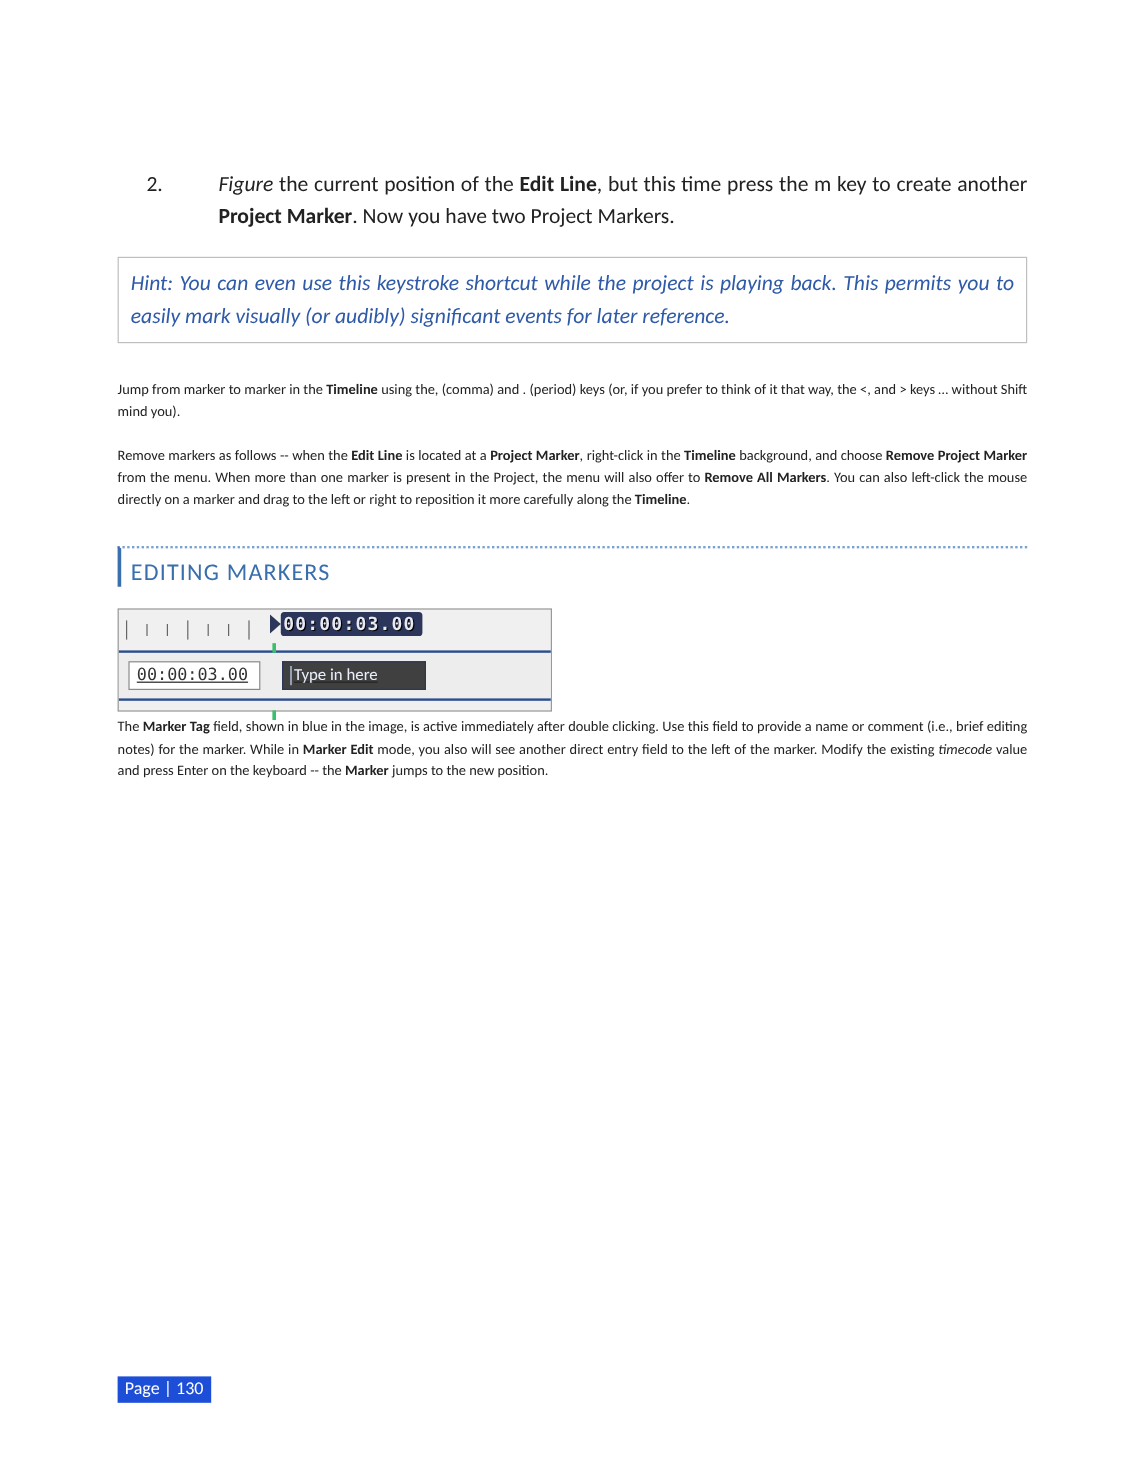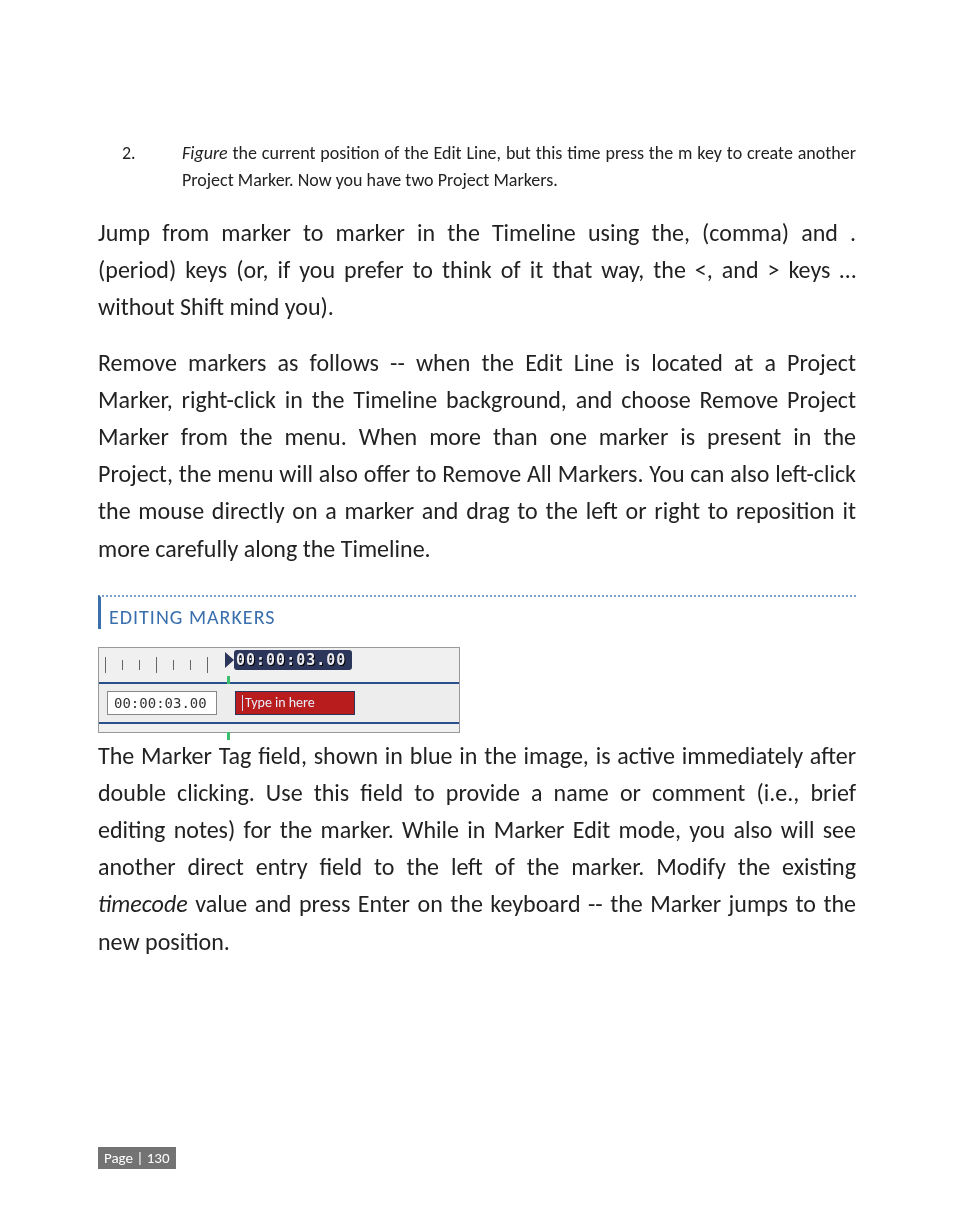--- a/index.html
+++ b/index.html
@@ -44,30 +44,31 @@
     padding: 8px 0 0 8px;
     margin: 28px 0 18px 0;
   }
   .section-heading .txt {
     color: #3a6fad;
     font-size: 20px;
     letter-spacing: 1px;
     font-weight: 400;
   }
   .body-p {
-    font-size: 24px;
+    font-size: 12px;
     line-height: 1.55;
     text-align: justify;
     margin: 0 0 18px 0;
   }
   .fig-container {
     width: 360px;
     border: 1px solid #999;
     margin: 10px 0 4px 0;
     background: #f0f0f0;
+    text-decoration: underline;
   }
   .fig-ruler {
     height: 34px;
     position: relative;
     display: flex;
     align-items: center;
   }
   .fig-ruler .ticks {
     width: 128px;
     height: 100%;
@@ -140,21 +141,21 @@
     display: flex;
     align-items: center;
     padding: 0 6px;
     box-sizing: border-box;
   }
   .tag-input {
     margin-left: 18px;
     width: 120px;
     height: 24px;
     border: 1px solid #2c355a;
-    background: #b91c1c;
+    background: #404040;
     color: #e8eefb;
     font-size: 14px;
     display: flex;
     align-items: center;
     padding: 0 6px;
     box-sizing: border-box;
     position: relative;
   }
   .tag-input .cursor {
     width: 1px;
@@ -169,38 +170,41 @@
   .fig-label {
     color: #3a6fad;
     font-size: 13px;
     font-weight: 700;
     margin: 16px 0 18px 0;
   }
   .footer {
     position: absolute;
     left: 98px;
     bottom: 58px;
-    background: #737373;
+    background: #1d4ed8;
     color: #fff;
     font-size: 15px;
     padding: 2px 6px;
   }
-  b { font-weight: 400; }
+  b { font-weight: 700; }
   i { font-style: italic; }
 </style>
 </head>
 <body>
 
 <div class="page">
 
   <div class="ol-item">
     <div class="ol-num">2.</div>
     <div><i>Figure</i> the current position of the <b>Edit Line</b>, but this time press the m key to create another <b>Project Marker</b>.  Now you have two Project Markers.</div>
   </div>
 
+  <div class="hint-box">
+    <span>Hint: You can even use this keystroke shortcut while the project is playing back.  This permits you to easily mark visually (or audibly) significant events for later reference.</span>
+  </div>
 
   <p class="body-p">Jump from marker to marker in the <b>Timeline</b> using the, (comma) and . (period) keys (or, if you prefer to think of it that way, the &lt;, and &gt; keys … without Shift mind you).</p>
 
   <p class="body-p">Remove markers as follows -- when the <b>Edit Line</b> is located at a <b>Project Marker</b>, right-click in the <b>Timeline</b> background, and choose <b>Remove Project Marker</b> from the menu.  When more than one marker is present in the Project, the menu will also offer to <b>Remove All Markers</b>.  You can also left-click the mouse directly on a marker and drag to the left or right to reposition it more carefully along the <b>Timeline</b>.</p>
 
   <div class="section-heading">
     <span class="txt">EDITING MARKERS</span>
   </div>
 
   <div class="fig-container">

